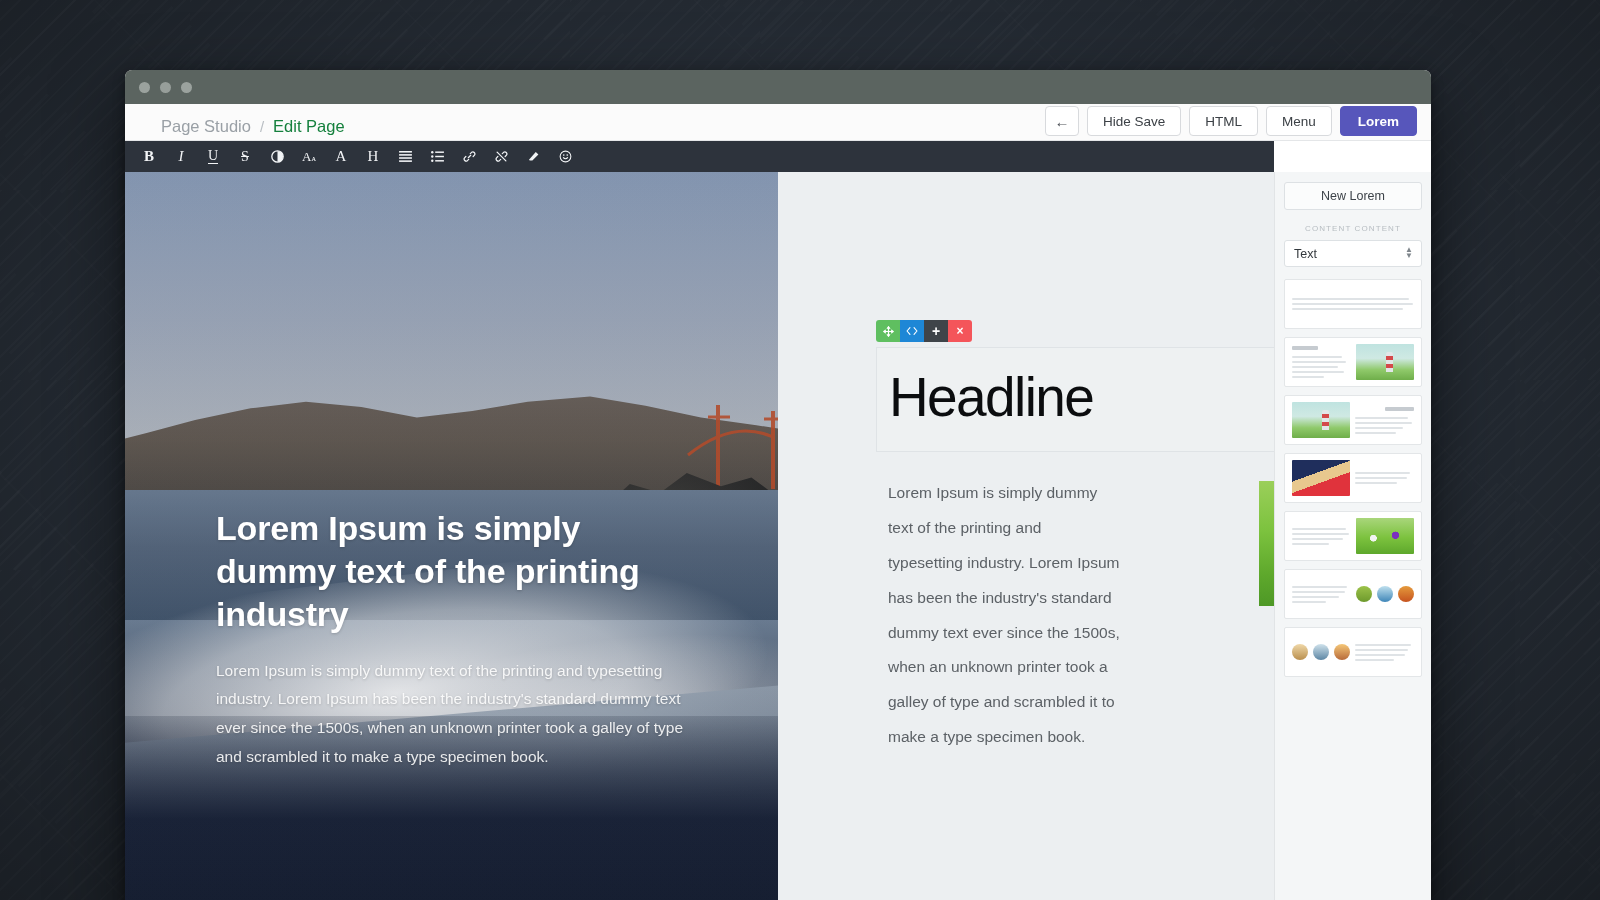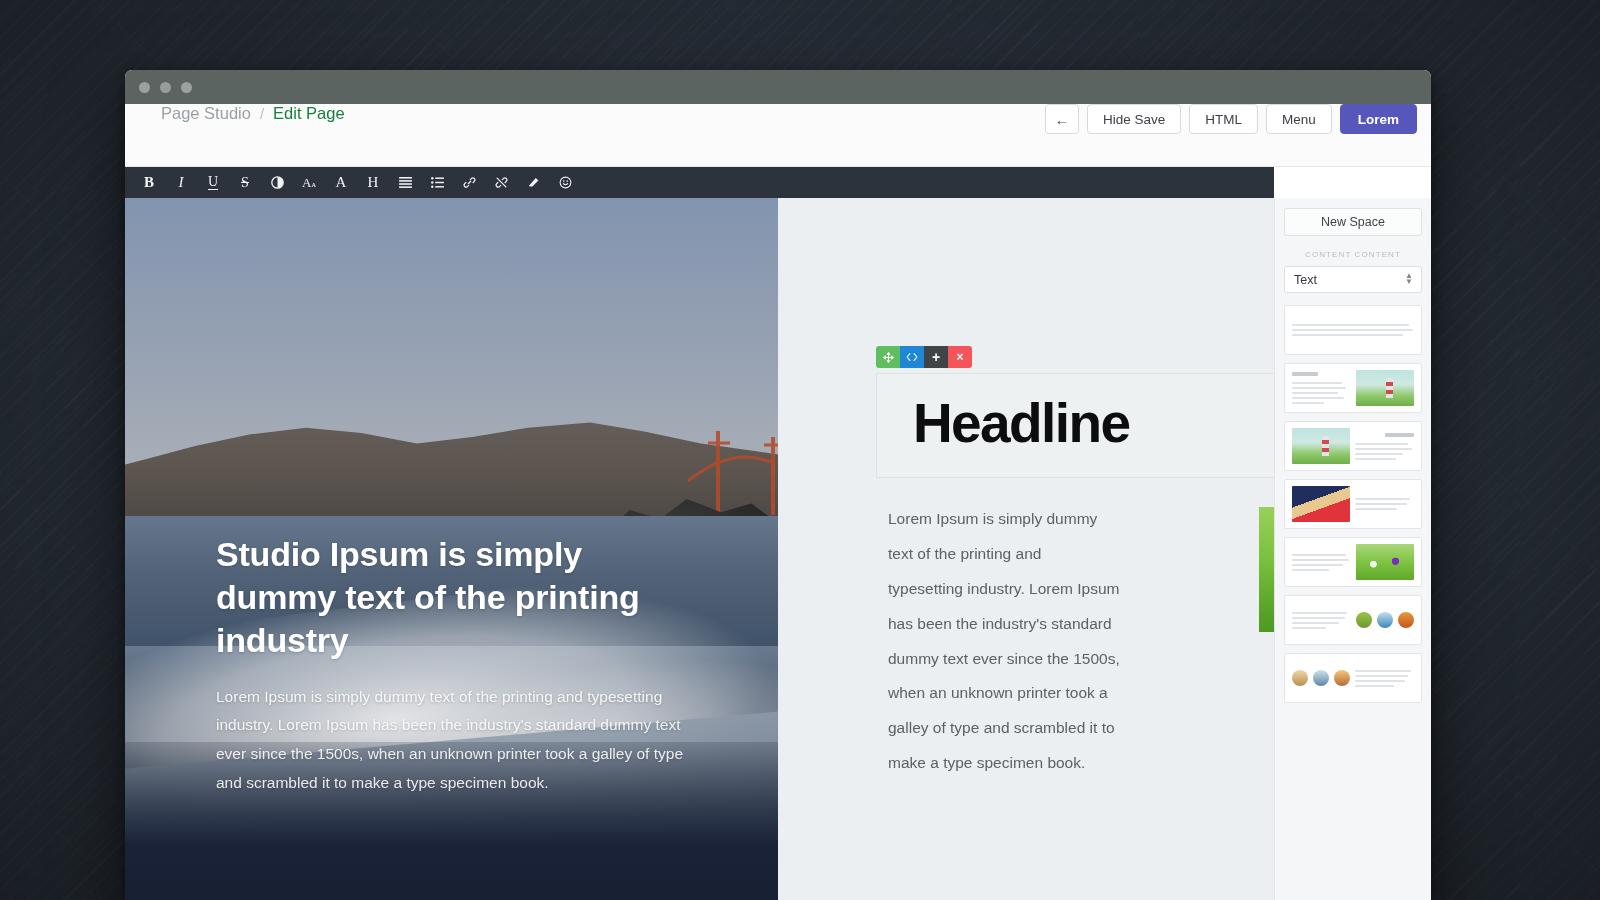--- a/index.html
+++ b/index.html
@@ -49,24 +49,24 @@
   .titlebar {
     height: 34px; background: #5b6460;
     display: flex; align-items: center; padding-left: 14px; gap: 10px;
   }
   .dot { width: 11px; height: 11px; border-radius: 50%; background: #9ba29e; }
   .dot.d2 { background: #979e9a; }
   .dot.d3 { background: #9ba29e; }
 
   
   .app-header {
-    height: 63px; background: #fbfbfb;
+    height: 37px; background: #fbfbfb;
     border-bottom: 1px solid #e4e6e8;
-    display: flex; align-items: flex-start;
-    padding: 0 14px 16px 36px;
+    display: flex; align-items: flex-end;
+    padding: 0 14px 4px 36px;
   }
   .breadcrumb { display: flex; align-items: baseline; gap: 9px; font-size: 16.5px; }
   .crumb-root { color: #9aa0a6; }
   .crumb-sep { color: #b9bec3; font-size: 15px; }
   .crumb-current { color: #15803d; font-weight: 400; }
   .header-actions { margin-left: auto; display: flex; align-items: center; gap: 8px; }
   .btn {
     height: 30px; padding: 0 15px; border: 1px solid #d8dadd; background: #fff;
     border-radius: 4px; font-size: 13.5px; color: #3c4146; cursor: pointer;
     display: inline-flex; align-items: center; justify-content: center;
@@ -165,23 +165,22 @@
   .bt.move { background: #5fbf60; }
   .bt.code { background: #1e87d6; font-size: 11px; }
   .bt.add  { background: #3f4449; font-weight: 700; font-size: 14px; }
   .bt.del  { background: #f4555a; font-weight: 700; font-size: 12px; }
   .headline-box {
     border: 1px solid #dfe3e6; border-left-width: 1px;
     background: rgba(255,255,255,.12);
     padding: 22px 0 26px 12px;
   }
   .headline {
-    font-size: 55px; font-weight: 700; letter-spacing: -1.6px; color: #0b0d0f;
+    font-size: 55px; font-weight: 400; letter-spacing: -1.6px; color: #0b0d0f;
     line-height: 1;
-    margin-left: 24px;
   }
   .body-block { margin-top: 24px; padding-left: 12px; position: relative; }
   .body-text {
     width: 232px; font-size: 15.5px; line-height: 2.25; color: #5c6166;
   }
   .body-img {
     position: absolute; right: -58px; top: 5px; width: 145px; height: 125px;
     background:
       radial-gradient(circle at 78% 55%, #7b2fbe 0 11%, rgba(123,47,190,0) 12%),
       radial-gradient(ellipse 16% 30% at 84% 62%, #8f3fd0, rgba(143,63,208,0) 70%),
@@ -383,21 +382,21 @@
             <path d="M140 20 L162 20 M196 22 L214 22" stroke-width="3"></path>
           </g>
         </svg>
         <div class="hero-rocks"></div>
         <div class="hero-sea"></div>
         <div class="hero-foam"></div>
         <div class="hero-wetsand"></div>
         <div class="hero-darksand"></div>
         <div class="hero-overlay"></div>
         <div class="hero-text">
-          <div class="hero-title">Studio Ipsum is simply dummy text of the printing industry</div>
+          <div class="hero-title">Lorem Ipsum is simply dummy text of the printing industry</div>
           <div class="hero-sub">Lorem Ipsum is simply dummy text of the printing and typesetting industry. Lorem Ipsum has been the industry's standard dummy text ever since the 1500s, when an unknown printer took a galley of type and scrambled it to make a type specimen book.</div>
         </div>
       </div>
 
       <div class="canvas">
         <div class="block-wrap">
 
           <div class="block-toolbar">
             <span class="bt move">
               <svg width="11" height="11" viewBox="0 0 12 12">
@@ -425,21 +424,21 @@
 
           <div class="body-block">
             <div class="body-text">Lorem Ipsum is simply dummy text of the printing and typesetting industry. Lorem Ipsum has been the industry's standard dummy text ever since the 1500s, when an unknown printer took a galley of type and scrambled it to make a type specimen book.</div>
             <div class="body-img"></div>
           </div>
         </div>
 
       </div>
 
       <div class="sidebar">
-        <button class="new-space-btn">New Space</button>
+        <button class="new-space-btn">New Lorem</button>
         <div class="section-label">CONTENT CONTENT</div>
         <div class="select-box">
           <span>Text</span>
           <span class="select-arrows">▲<br>▼</span>
         </div>
 
         <div class="thumbs">
 
           <div class="thumb">
             <div class="th-lines">

